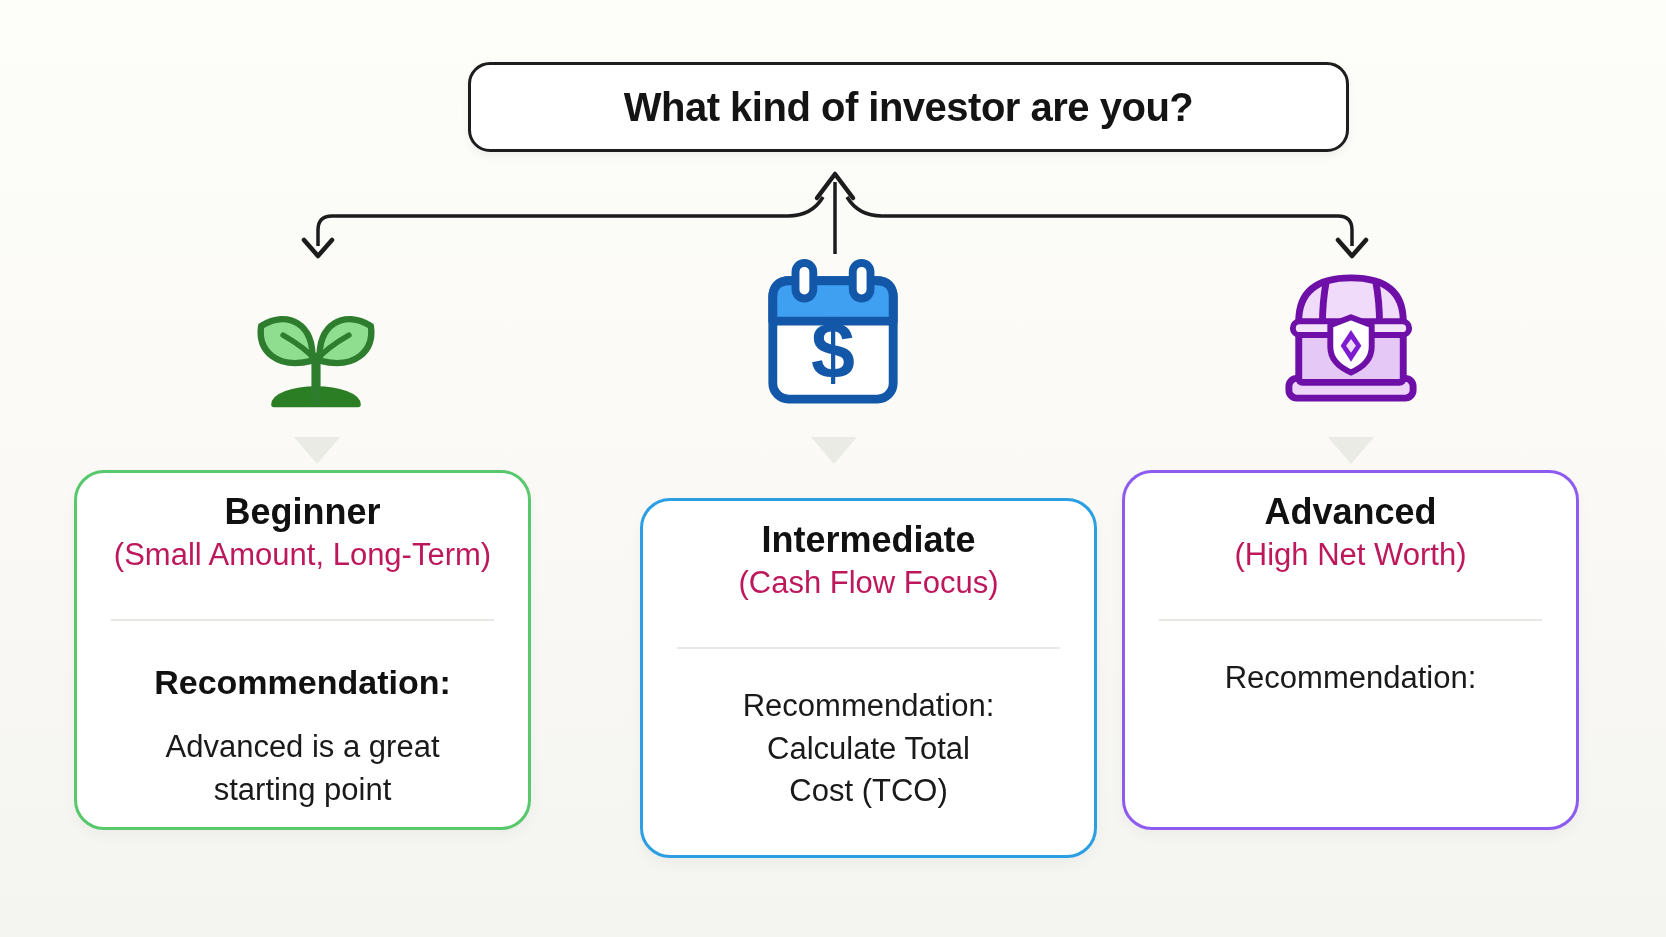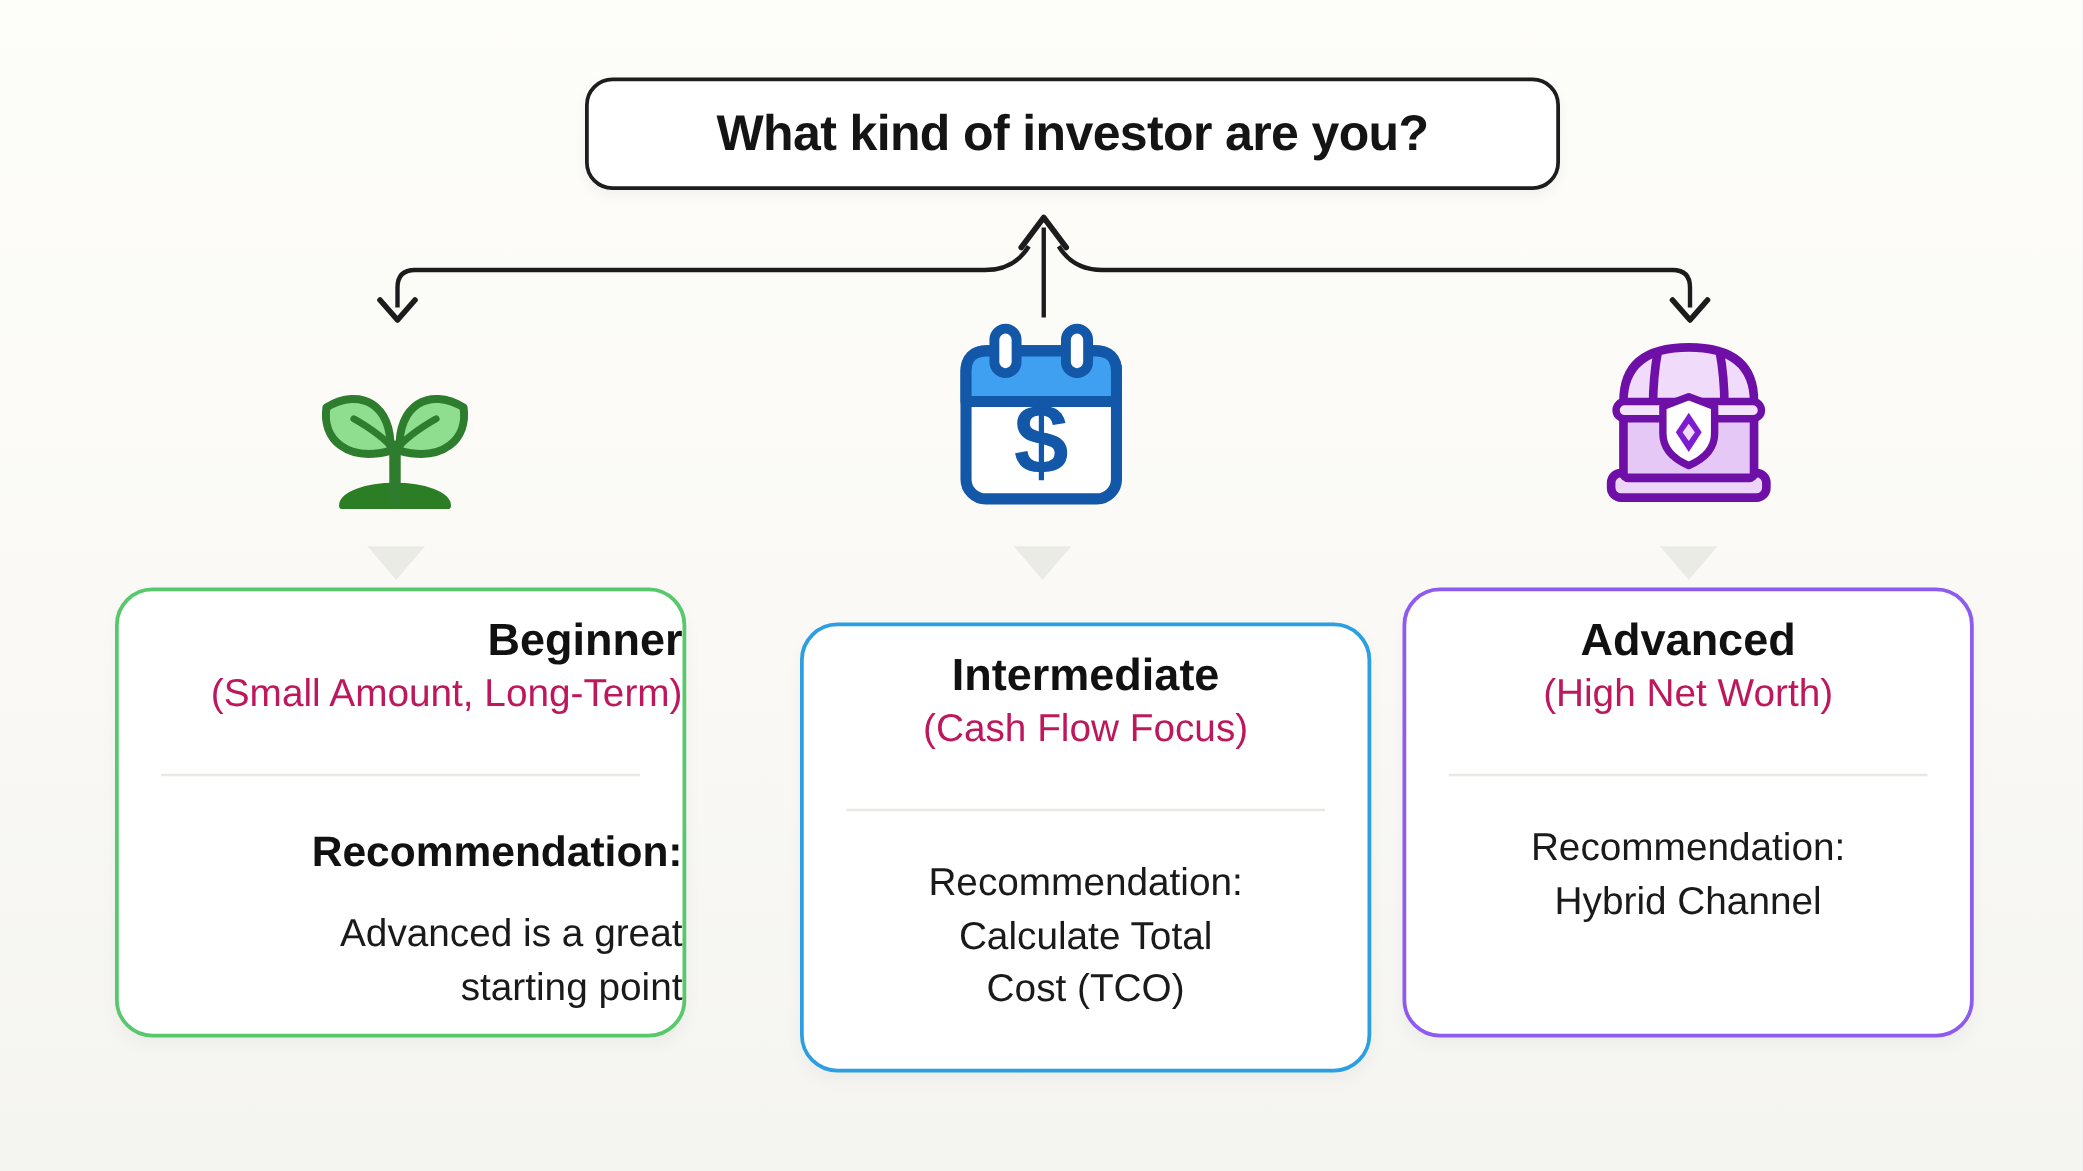--- a/index.html
+++ b/index.html
@@ -12,21 +12,21 @@
     width:1666px;
     height:937px;
     overflow:hidden;
     background:linear-gradient(180deg,#fdfdfa 0%,#faf9f6 55%,#f4f4f1 100%);
   }
 
   
   .title-box{
     position:absolute;
     left:468px; top:62px;
-    width:780px; height:90px;
+    width:881px; height:90px;
     background:#ffffff;
     border:3px solid #1d1d1d;
     border-radius:22px;
     box-sizing:border-box;
     display:flex; align-items:center; justify-content:center;
     box-shadow:0 4px 10px rgba(0,0,0,0.05);
   }
   .title-box span{
     font-size:40px; font-weight:700; color:#141414; letter-spacing:-0.5px;
   }
@@ -59,21 +59,21 @@
     position:absolute; top:470px;
     width:457px; height:360px;
     box-sizing:border-box;
     background:#ffffff;
     border:3px solid #888;
     border-radius:30px;
     text-align:center;
     box-shadow:0 6px 14px rgba(0,0,0,0.04);
     color:#161616;
   }
-  .card.pos1{ left:92px;text-align:right; }
+  .card.pos1{ left:74px; }
   .card.pos2{ left:640px;margin-top:28px; }
   .card.pos3{ left:1122px; }
 
   .card-title{
     margin-top:18px;
     font-size:36px; font-weight:700; line-height:1.15; color:#111;
   }
   .card-sub{
     margin-top:5px;
     font-size:31px; font-weight:400; color:#be185d;
@@ -169,17 +169,16 @@
       <div>Cost (TCO)</div>
     </div>
   </div>
 
   <div class="card pos3" style="border-color: rgb(141, 91, 240);">
     <div class="card-title">Advanced</div>
     <div class="card-sub">(High Net Worth)</div>
     <div class="divider"></div>
     <div class="rec-body flat">
       <div>Recommendation:</div>
-      <div>Hybrid Channel</div>
     </div>
   </div>
 
 </div>
 
 </body></html>

